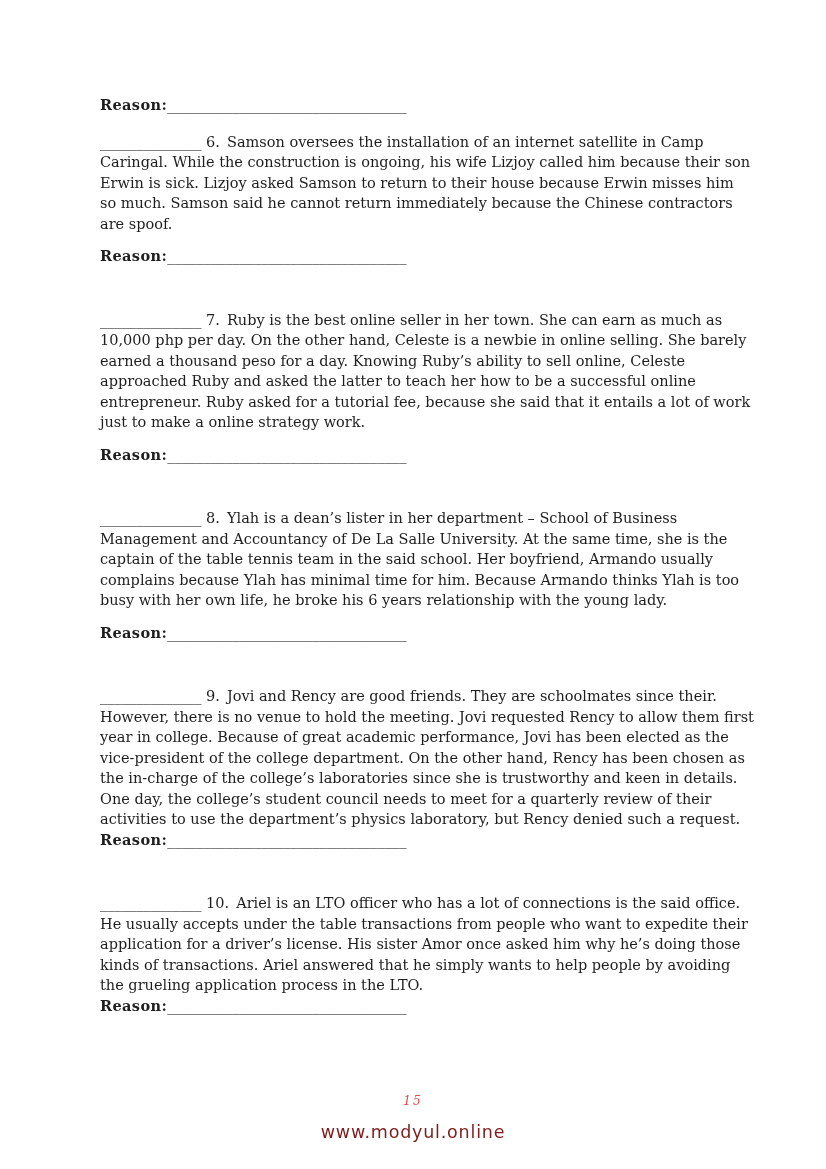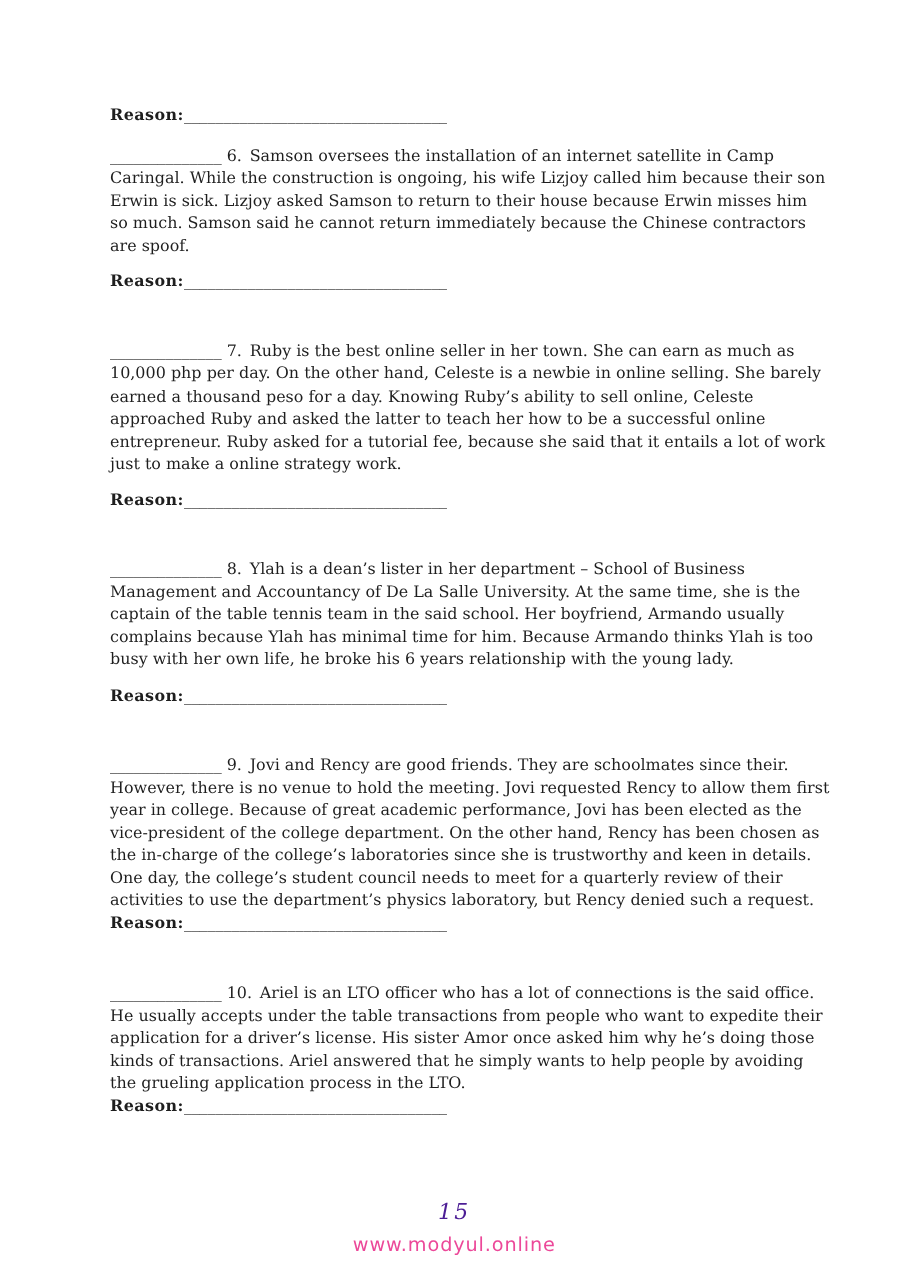--- a/index.html
+++ b/index.html
@@ -49,32 +49,32 @@
   .footer {
     position: absolute;
     left: 0;
     right: 0;
     bottom: 26px;
     text-align: center;
   }
   .page-number {
     font-family: "DejaVu Serif", serif;
     font-style: italic;
-    font-size: 20px;
+    font-size: 12px;
     line-height: 26px;
     letter-spacing: 2px;
-    color: #4c1d95;
+    color: #ef4444;
     margin-bottom: 7px;
   }
   .watermark {
     font-family: "DejaVu Sans", sans-serif;
     font-size: 17.5px;
     line-height: 22px;
     letter-spacing: 0.8px;
-    color: #ec4899;
+    color: #7f1d1d;
   }
 </style>
 </head>
 <body>
 
 <div class="page">
   <div class="content">
 
     <p class="reason"><span class="reason-label">Reason:</span><span class="reason-underline">_________________________________</span></p>
 

